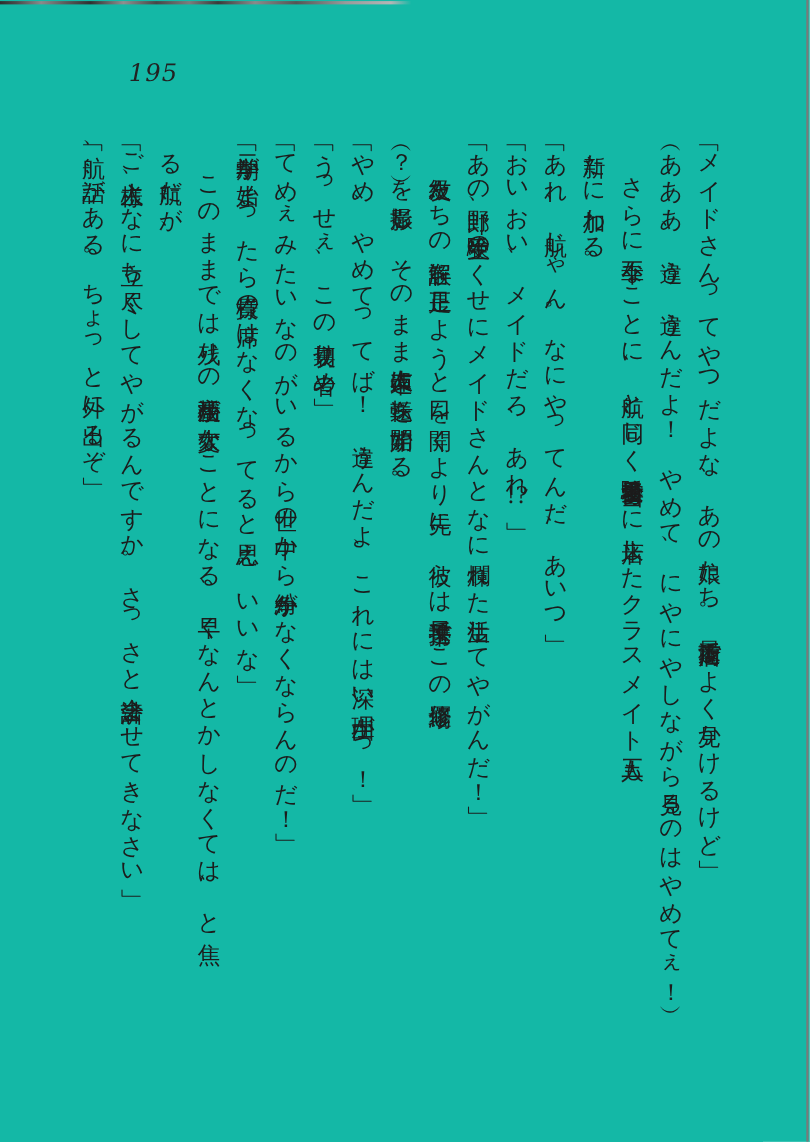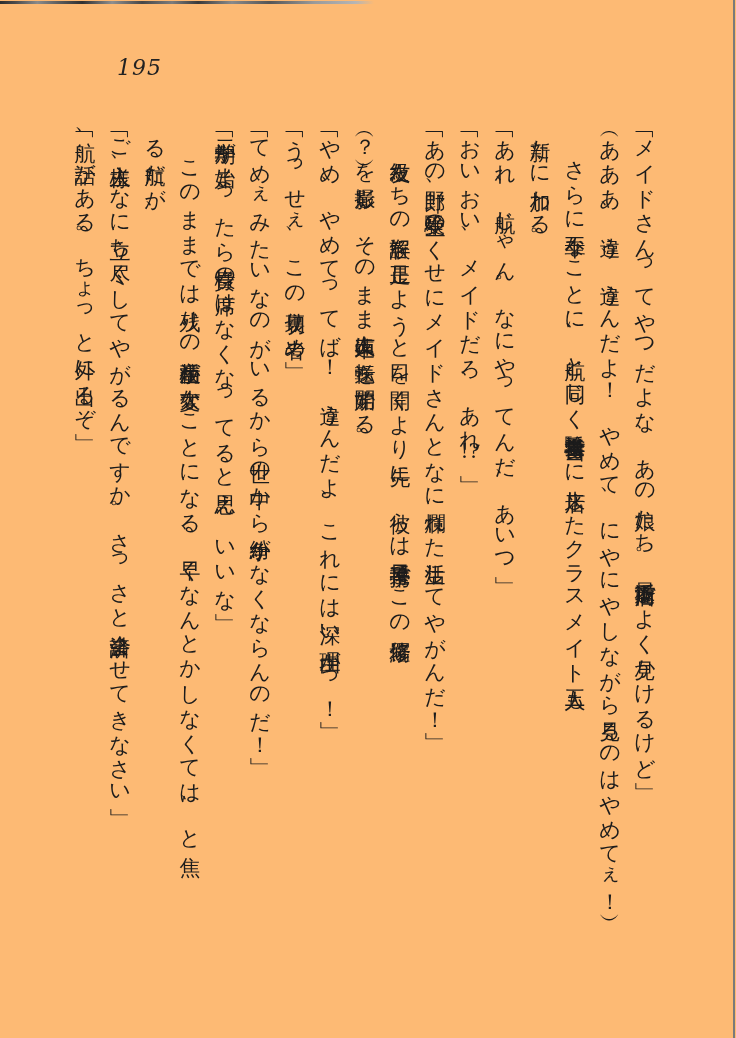--- a/index.html
+++ b/index.html
@@ -3,21 +3,21 @@
 <meta charset="utf-8">
 <style>
   html, body {
     margin: 0;
     padding: 0;
   }
   .page {
     position: relative;
     width: 736px;
     height: 1038px;
-    background: #fdba74;
+    background: #14b8a6;
     overflow: hidden;
     font-family: "DejaVu Serif", "Liberation Serif", serif;
     color: #1c1c1c;
   }
   
   .top-edge {
     position: absolute;
     top: 1px;
     left: 0;
     width: 374px;

